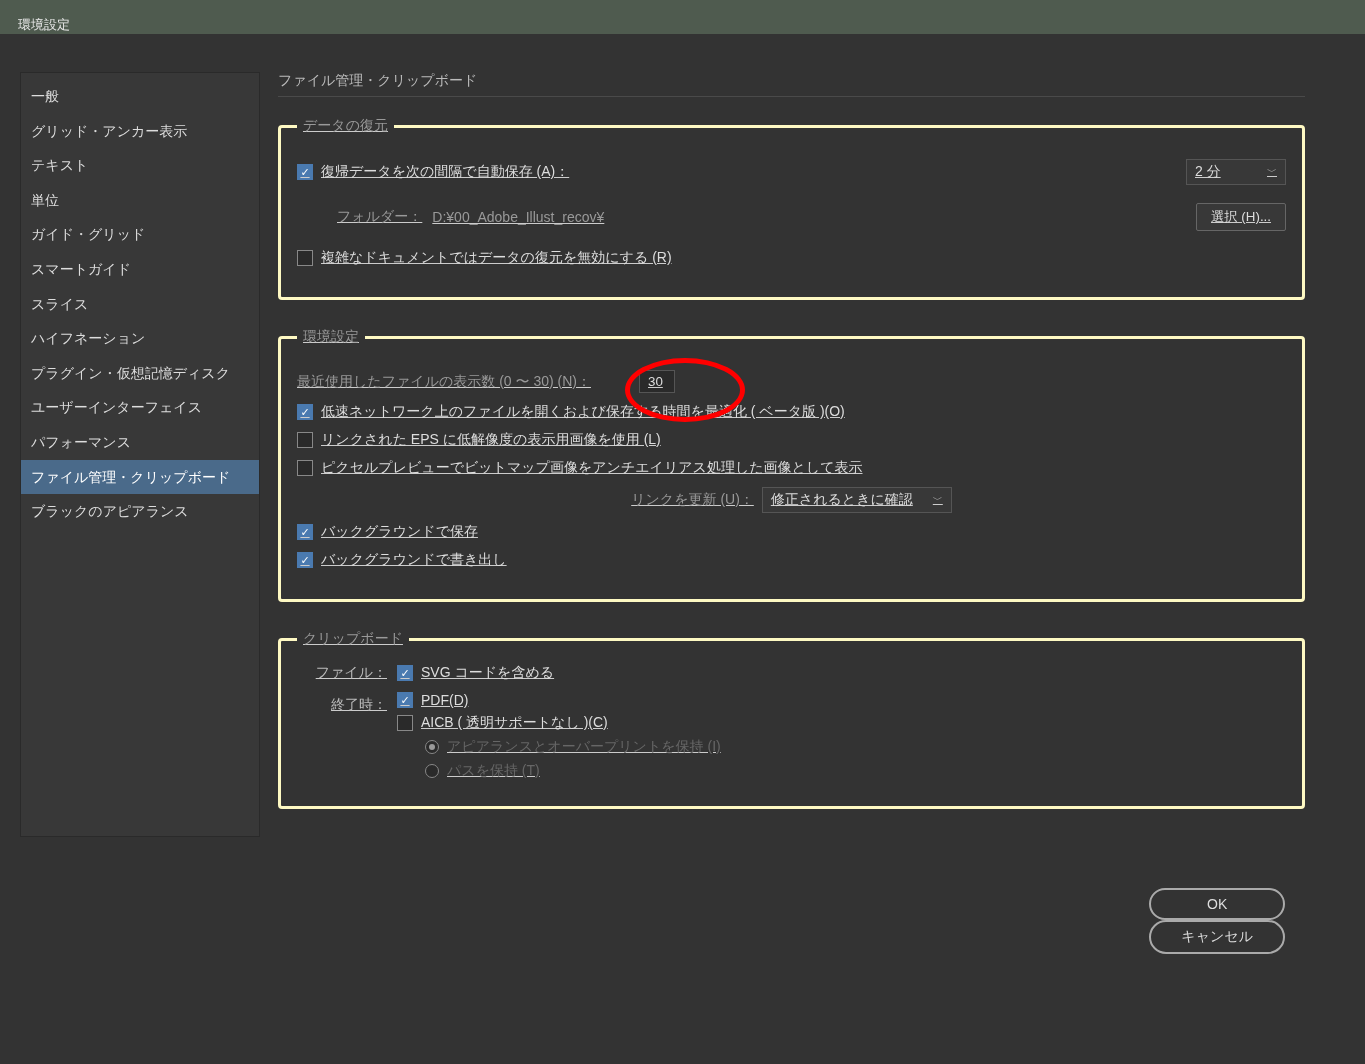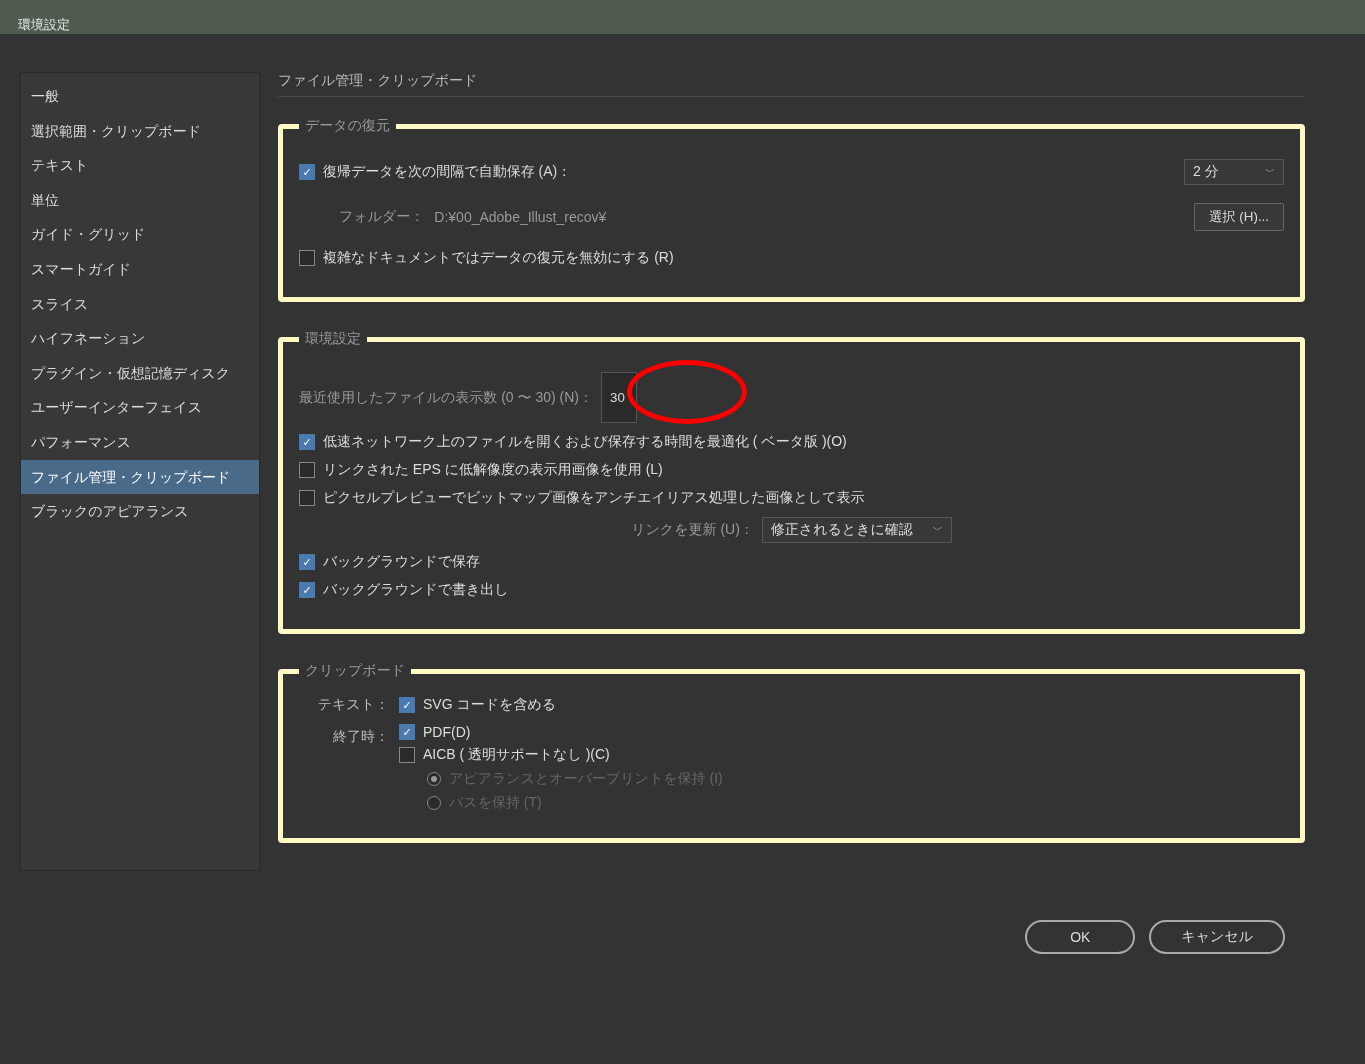--- a/index.html
+++ b/index.html
@@ -45,25 +45,26 @@
 .content {
   flex: 1;
   padding-right: 40px;
 }
 .section-title {
   color: #bbbbbb;
   font-size: 14px;
   margin-bottom: 14px;
 }
 fieldset {
-  border: 5px solid #fef9c3;
+  border: 3px solid #fef9c3;
   border-radius: 4px;
   padding: 14px 16px 20px 16px;
   margin-bottom: 28px;
   position: relative;
+  text-decoration: underline;
 }
 legend {
   color: #999999;
   padding: 0 6px;
   font-size: 14px;
 }
 .row {
   display: flex;
   align-items: center;
   margin: 10px 0;
@@ -122,22 +123,23 @@
   border: 1px solid #666;
   color: #ddd;
   padding: 4px 14px;
   cursor: pointer;
   border-radius: 2px;
 }
 .textinput {
   background: #2a2a2a;
   border: 1px solid #555;
   color: #ddd;
-  padding: 17px 8px;
+  padding: 3px 8px;
   width: 36px;
+  margin-left: 40px;
 }
 .folder-row {
   display: flex;
   align-items: center;
   margin: 18px 0 18px 40px;
   gap: 10px;
   color: #999;
 }
 .right-push { margin-left: auto; }
 .indent { margin-left: 20px; }
@@ -147,21 +149,21 @@
   border-radius: 50%;
   width: 120px;
   height: 64px;
   pointer-events: none;
 }
 .footer-buttons {
   position: absolute;
   bottom: 110px;
   right: 80px;
   display: flex;
-  gap: 14px;
+  flex-direction: column;
 }
 .footer-btn {
   background: transparent;
   border: 2px solid #aaa;
   color: #ddd;
   padding: 6px 30px;
   border-radius: 20px;
   cursor: pointer;
   font-size: 14px;
   min-width: 110px;
@@ -182,21 +184,21 @@
 </head>
 <body>
 
 <div class="titlebar">
   <span>環境設定</span>
 </div>
 
 <div class="main-area">
   <div class="sidebar">
     <div class="sidebar-item">一般</div>
-    <div class="sidebar-item">選択範囲・クリップボード</div>
+    <div class="sidebar-item">グリッド・アンカー表示</div>
     <div class="sidebar-item">テキスト</div>
     <div class="sidebar-item">単位</div>
     <div class="sidebar-item">ガイド・グリッド</div>
     <div class="sidebar-item">スマートガイド</div>
     <div class="sidebar-item">スライス</div>
     <div class="sidebar-item">ハイフネーション</div>
     <div class="sidebar-item">プラグイン・仮想記憶ディスク</div>
     <div class="sidebar-item">ユーザーインターフェイス</div>
     <div class="sidebar-item">パフォーマンス</div>
     <div class="sidebar-item active">ファイル管理・クリップボード</div>
@@ -261,21 +263,21 @@
       </div>
       <div class="row">
         <span class="checkbox checked">✓</span>
         <span class="label-text">バックグラウンドで書き出し</span>
       </div>
     </fieldset>
 
     <fieldset>
       <legend>クリップボード</legend>
       <div class="clip-grid">
-        <div class="clip-label">テキスト：</div>
+        <div class="clip-label">ファイル：</div>
         <div class="row" style="margin:2px 0;">
           <span class="checkbox checked">✓</span>
           <span class="label-text">SVG コードを含める</span>
         </div>
         <div class="clip-label" style="align-self:start; padding-top:6px;">終了時：</div>
         <div>
           <div class="row" style="margin:2px 0;">
             <span class="checkbox checked">✓</span>
             <span class="label-text">PDF(D)</span>
           </div>

